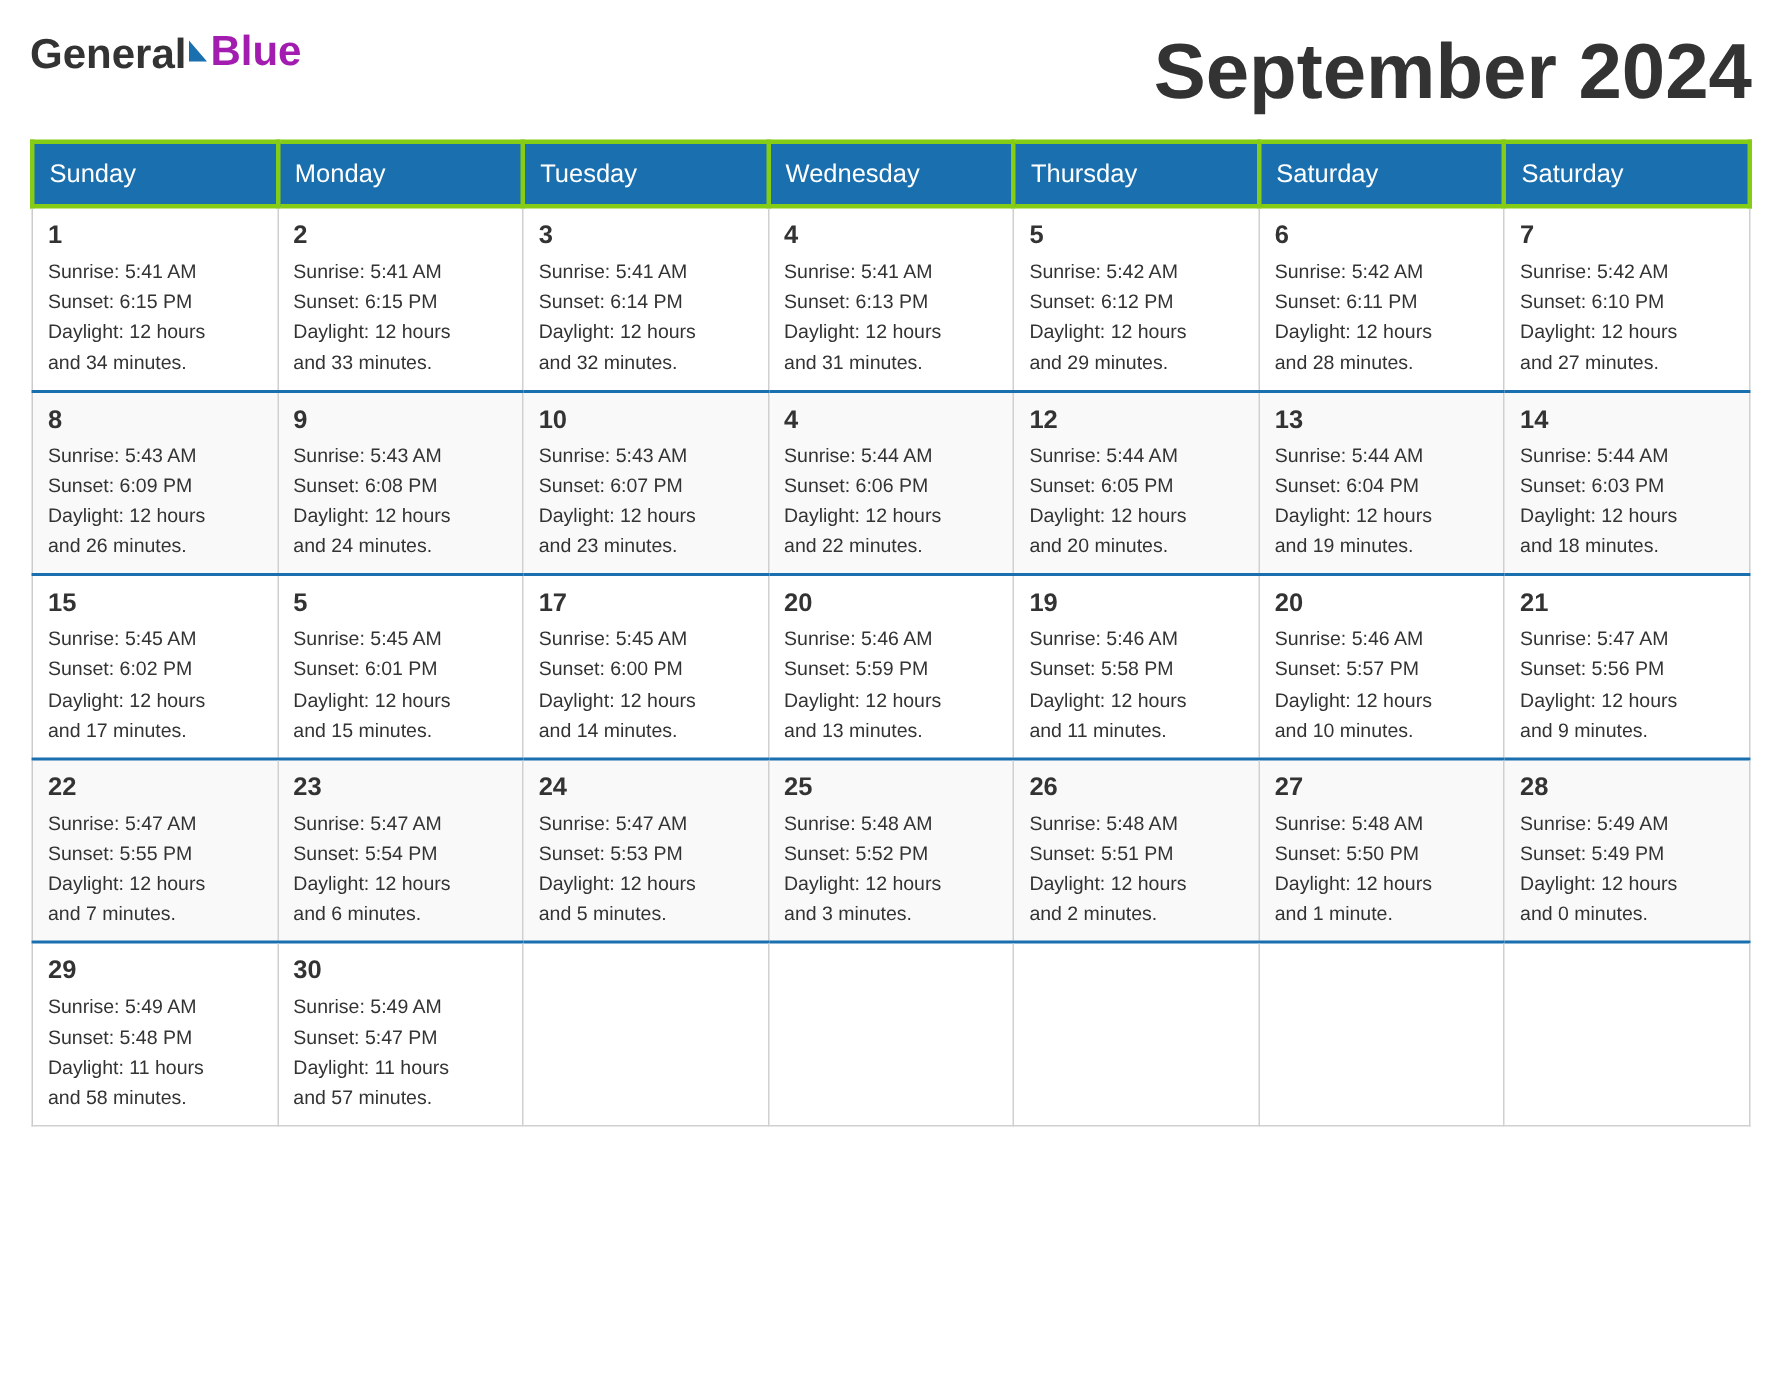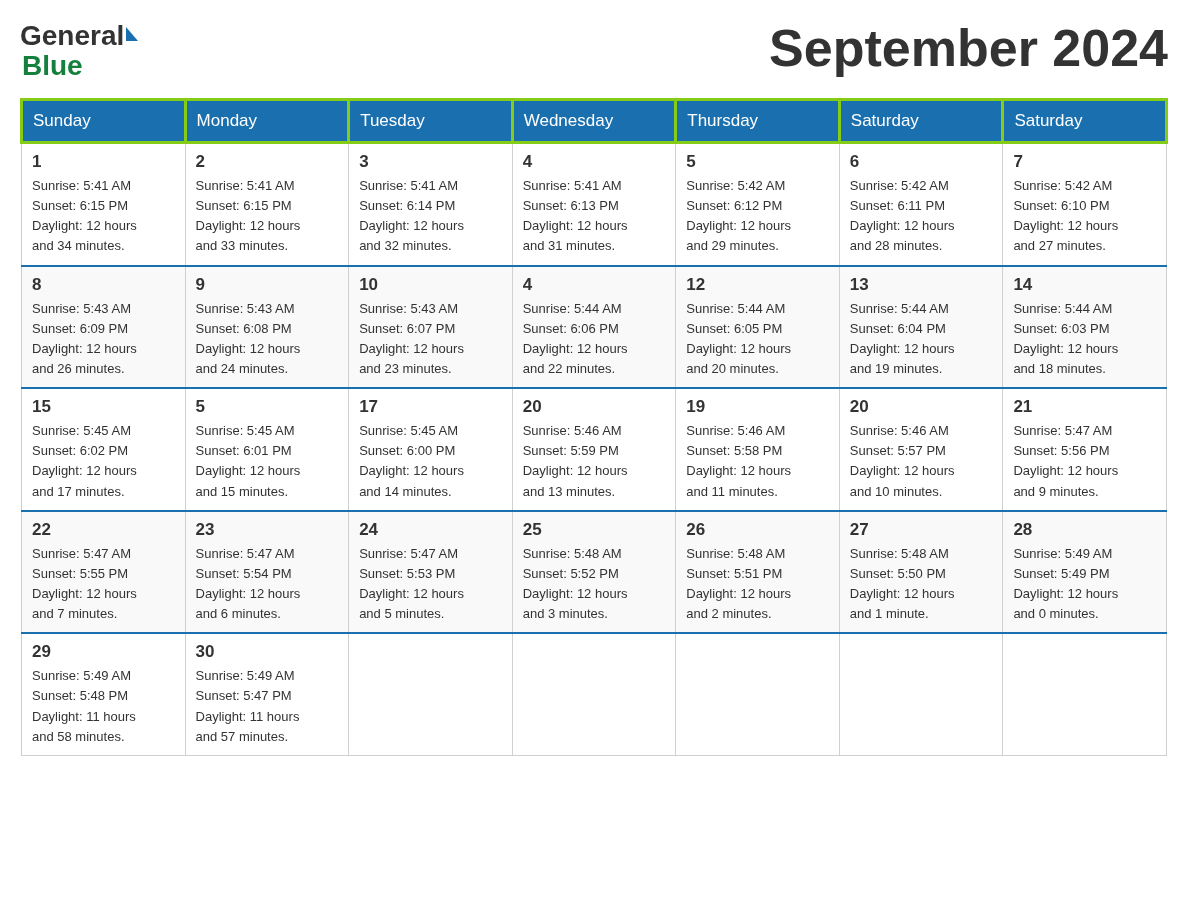--- a/index.html
+++ b/index.html
@@ -11,32 +11,32 @@
       min-height: 918px;
     }
     .header-section {
       display: flex;
       justify-content: space-between;
       align-items: flex-start;
       margin-bottom: 16px;
     }
     .logo {
       display: flex;
-      flex-direction: column;
+      flex-direction: row;
       align-items: flex-start;
     }
     .logo-text {
       display: flex;
       align-items: center;
       font-size: 28px;
       font-weight: bold;
       color: #333;
     }
     .logo-general { color: #333; }
-    .logo-blue { color: #15803d; }
+    .logo-blue { color: #a21caf; }
     .logo-triangle {
       width: 0; height: 0;
       border-left: 12px solid #1a6faf;
       border-top: 14px solid transparent;
       border-bottom: 0px solid transparent;
       margin-left: 2px;
       margin-top: -4px;
     }
     .title-section {
       text-align: right;

